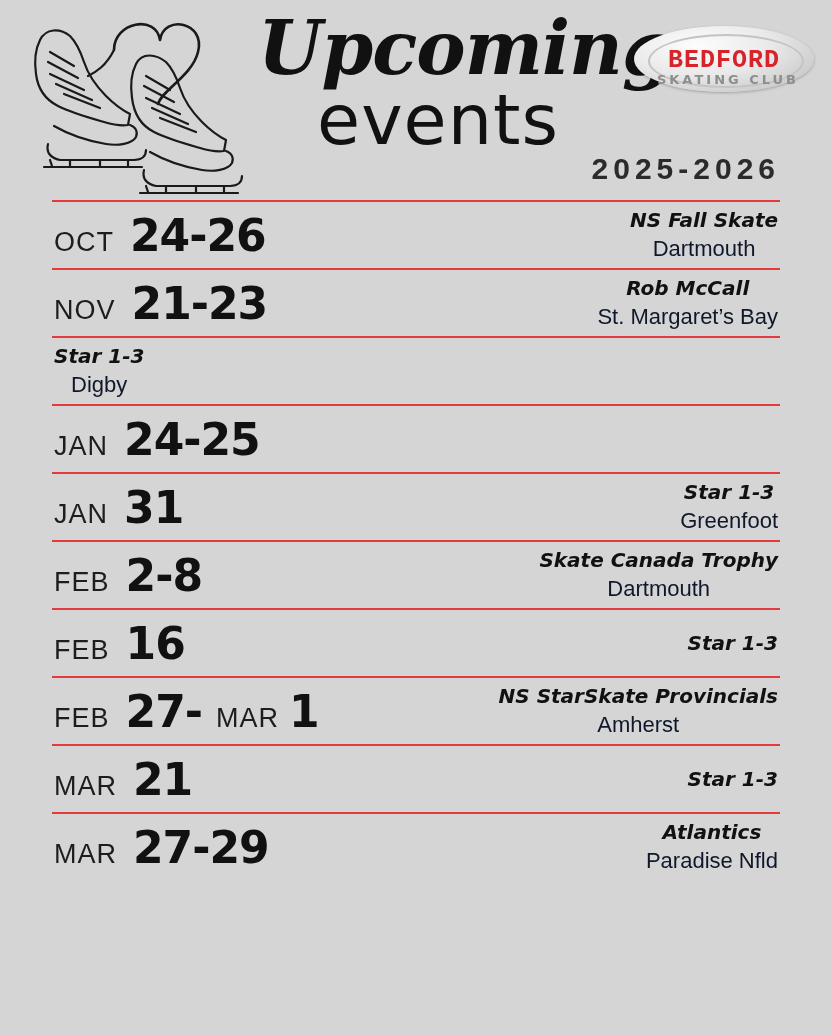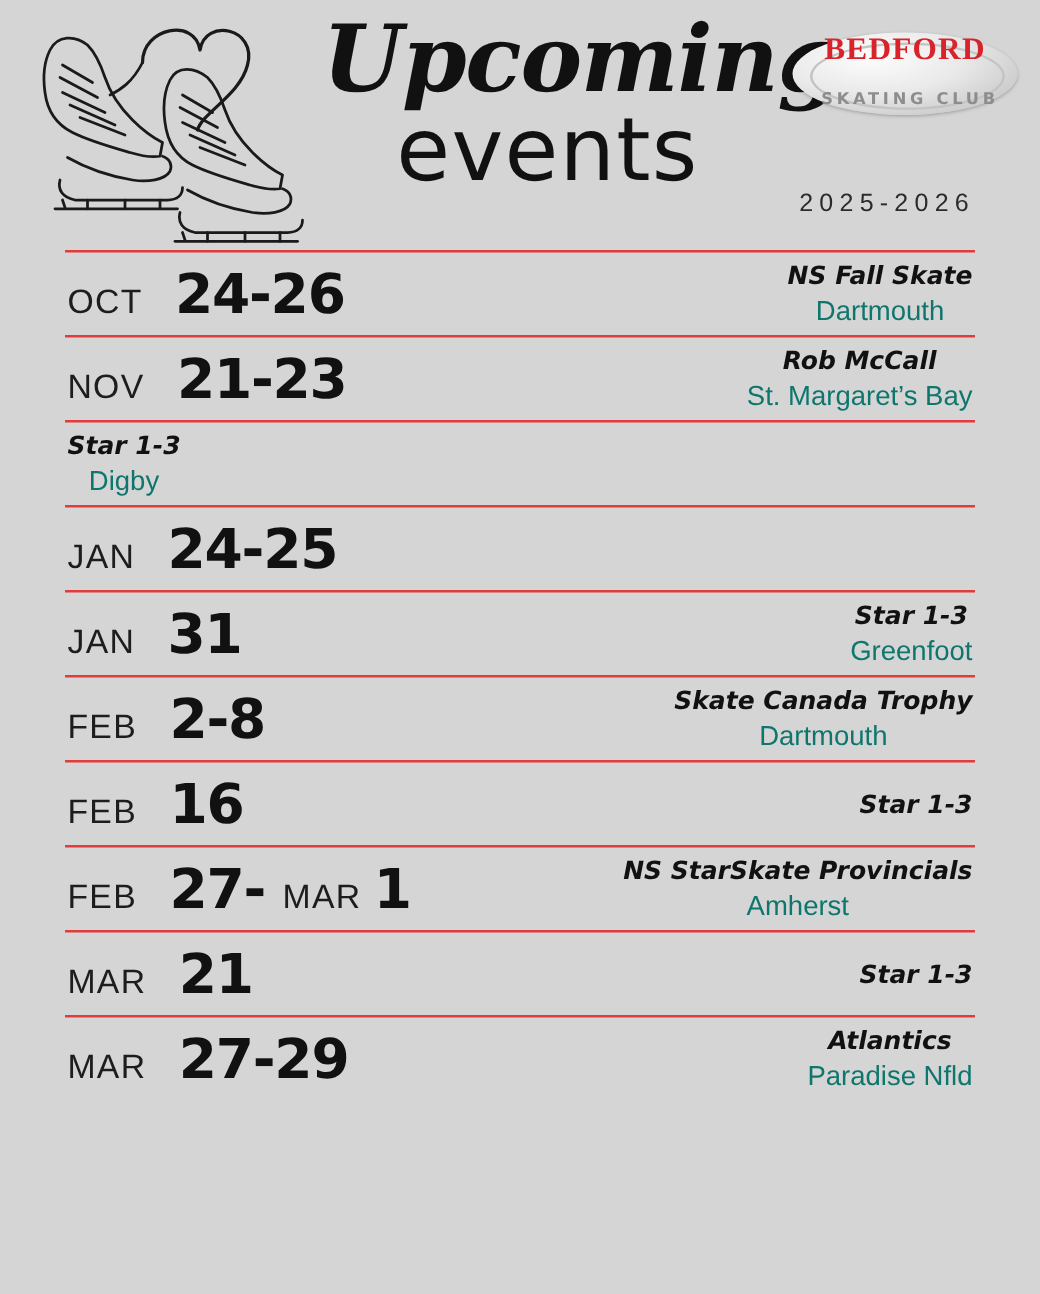--- a/index.html
+++ b/index.html
@@ -54,24 +54,24 @@
     letter-spacing: 1px;
     color: #111;
     margin-top: -4px;
   }
 
   .season {
     position: absolute;
     right: 52px;
     top: 152px;
     font-family: "Liberation Sans", sans-serif;
-    font-size: 20px;
+    font-size: 30px;
     letter-spacing: 5px;
     color: #2b2b2b;
-    font-weight: 400;
+    font-weight: 700;
     margin-left: 15px;
   }
 
   .logo {
     position: absolute;
     right: 18px;
     top: 26px;
     width: 180px;
     height: 82px;
   }
@@ -88,24 +88,24 @@
     position: absolute;
     left: 14px; top: 8px;
     width: 152px;
     height: 50px;
     border-radius: 50%;
     border: 2px solid #c4c4c4;
   }
   .logo-text {
     position: absolute;
     left: 0;
-    top: 0;
+    top: 20px;
     width: 180px;
     text-align: center;
-    font-family: Liberation Serif, serif;
+    font-family: Liberation Mono, monospace;
     font-weight: 700;
     font-size: 25px;
     letter-spacing: 1px;
     color: #d8232a;
   }
   .logo-sub {
     position: absolute;
     left: 4px;
     top: 46px;
     width: 180px;
@@ -147,21 +147,21 @@
     letter-spacing: 1px;
     color: #1d1d1d;
     font-weight: 400;
   }
   .day {
     font-family: "DejaVu Sans", sans-serif;
     font-weight: 700;
     font-size: 44px;
     letter-spacing: -1px;
     color: #111;
-    margin-left: 26px;
+    margin-left: 16px;
   }
   .mon2 {
     font-family: "Liberation Sans", sans-serif;
     font-size: 27px;
     letter-spacing: 1px;
     color: #1d1d1d;
     margin-left: 14px;
   }
   .day2 {
     font-family: "DejaVu Sans", sans-serif;
@@ -177,21 +177,21 @@
     font-family: "DejaVu Sans", sans-serif;
     font-weight: 700;
     font-style: italic;
     font-size: 20px;
     color: #111;
     line-height: 26px;
   }
   .ev-loc {
     font-family: "Liberation Sans", sans-serif;
     font-size: 22px;
-    color: #0f766e;
+    color: #0f172a;
     line-height: 28px;
     margin-top: 2px;
   }
 </style>
 </head>
 <body>
 
 <div class="header">
 
   <div class="skates">

